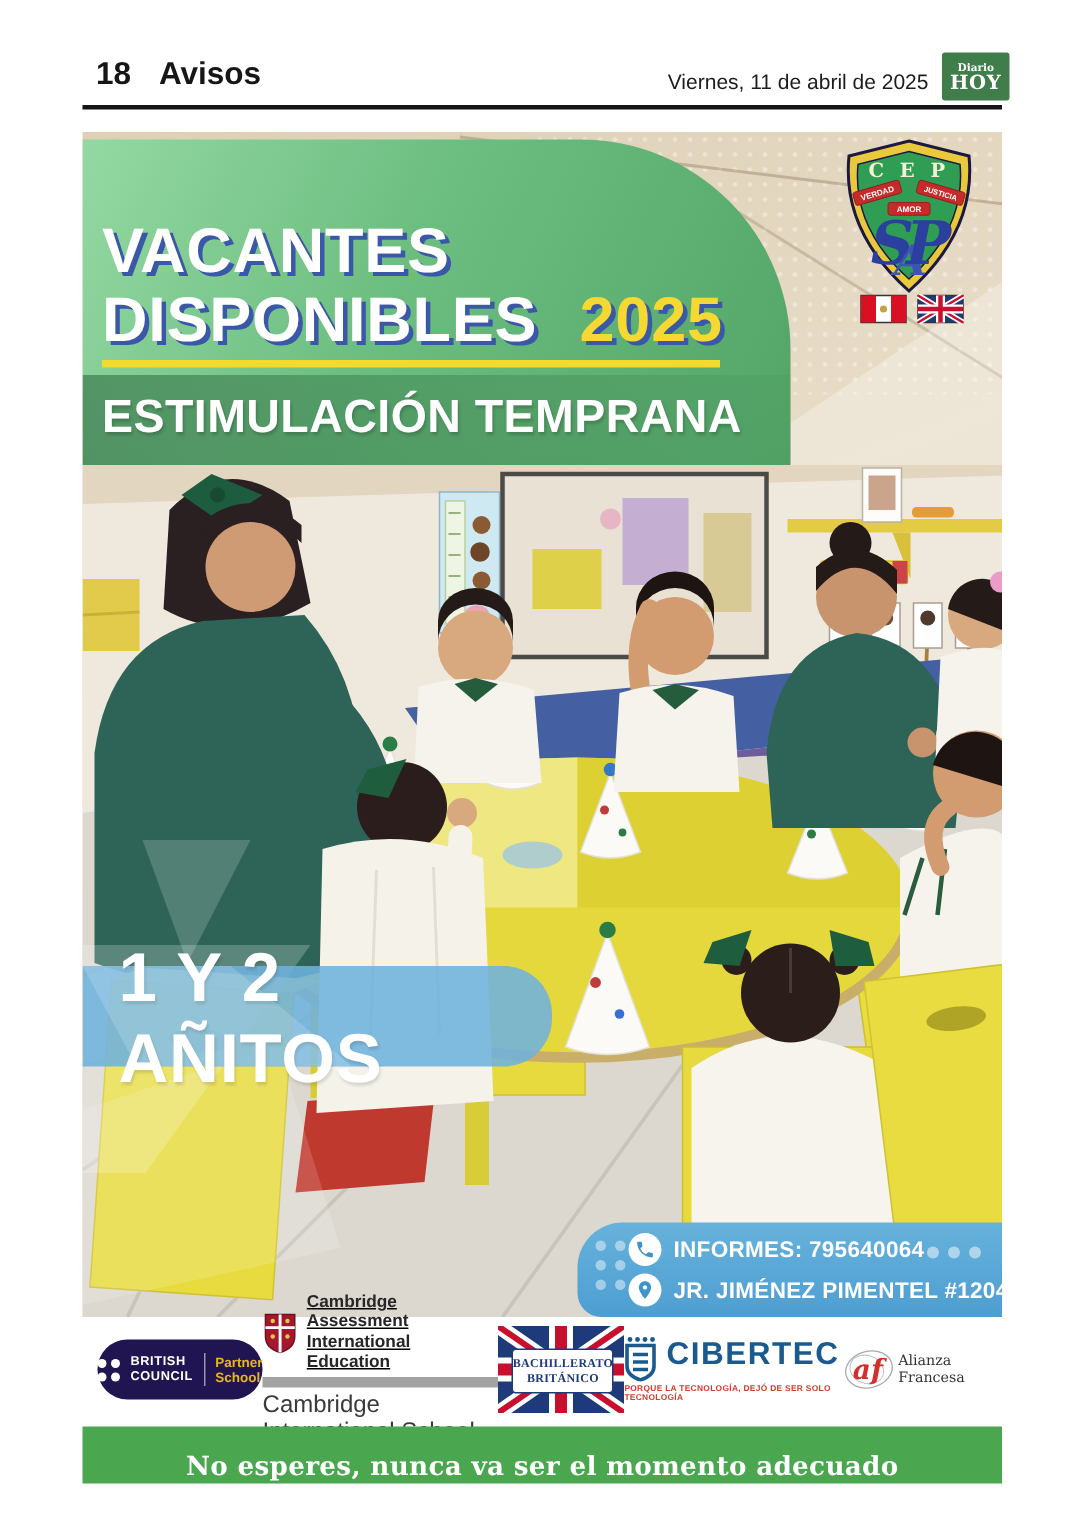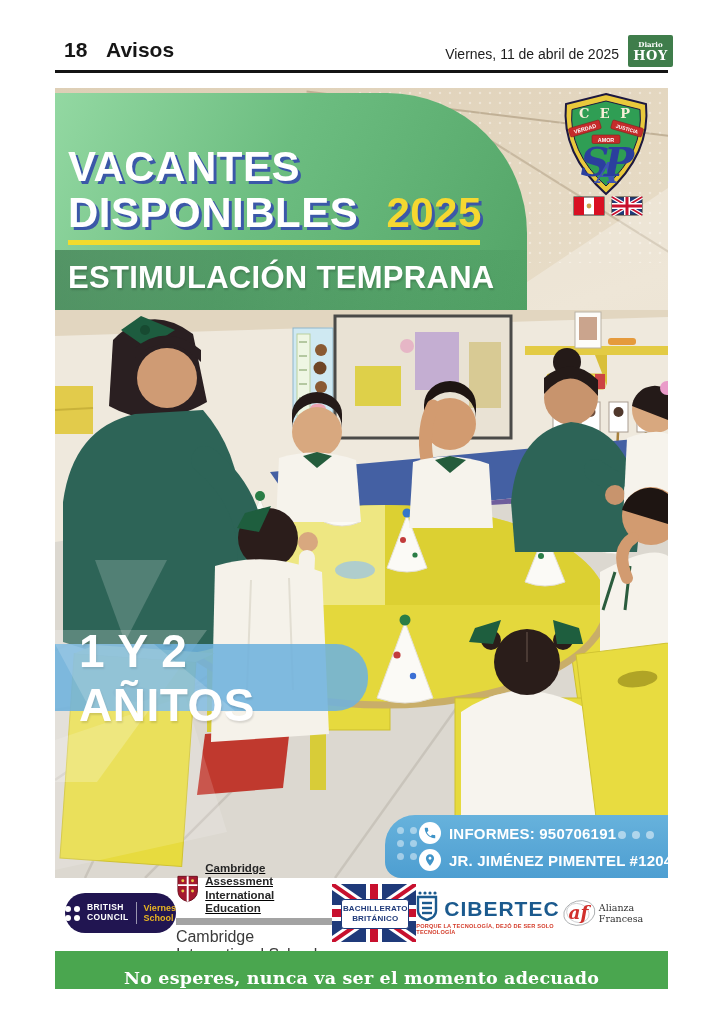--- a/index.html
+++ b/index.html
@@ -68,26 +68,26 @@
   .bc-pill{width:122px;height:40px;background:#211551;border-radius:20px;display:flex;align-items:center;justify-content:center;gap:7px;}
   .bc-dots{display:grid;grid-template-columns:6px 6px;grid-gap:3px;}
   .bc-dots i{width:6px;height:6px;border-radius:50%;background:#fff;}
   .bc-name{color:#fff;font-size:8.5px;font-weight:700;line-height:1.15;letter-spacing:.4px;}
   .bc-div{width:1px;height:22px;background:rgba(255,255,255,.55);}
   .bc-partner{color:#eaa center;font-size:9px;font-weight:700;line-height:1.15;color:#e8b422;}
   .cam{display:flex;flex-direction:column;align-items:flex-start;gap:3px;}
   .cam-top{display:flex;align-items:center;gap:6px;text-decoration:underline;}
   .cam-name{font-size:11.5px;font-weight:800;color:#262626;line-height:1.15;}
   .cam-sub{font-size:16px;color:#3a3a3a;border-top:7px solid #a3a3a3;padding-top:3px;width:100%;}
-  .bach{position:relative;width:84px;height:58px;}
+  .bach{position:relative;width:84px;height:58px;font-family:Liberation Serif, serif;}
   .bach-box{position:absolute;left:9px;top:15px;width:66px;height:28px;background:#fff;border:1.5px solid #1f3a7a;border-radius:3px;
      display:flex;flex-direction:column;align-items:center;justify-content:center;line-height:1.2;}
   .bach-box span{font-size:8px;font-weight:800;color:#1f3a7a;letter-spacing:.2px;}
   .cib{display:flex;flex-direction:column;align-items:center;}
-  .cib-top{display:flex;align-items:flex-end;gap:6px;}
+  .cib-top{display:flex;align-items:flex-start;gap:6px;}
   .cib-name{font-size:21px;font-weight:800;color:#1b5a8e;letter-spacing:1px;}
   .cib-tag{font-size:5.6px;font-weight:700;color:#d43c2a;margin-top:2px;letter-spacing:.2px;}
   .af{display:flex;flex-direction:row;align-items:center;gap:2px;}
   .af-name{font-family:"DejaVu Serif",serif;font-size:9.5px;color:#333;}
 
   
   .slogan{left:55px;top:951px;width:613px;height:38px;background:#4aa64f;display:flex;align-items:center;justify-content:center;}
   .slogan span{font-family:"DejaVu Serif",serif;font-size:17.5px;font-weight:800;color:#ffffff;letter-spacing:.2px;margin-top:16px;}
 </style>
 </head>
@@ -387,21 +387,21 @@
         <i></i>
         <i></i>
         <i></i>
       </div>
     <div class="c-row">
       <span class="c-icon">
         <svg width="14" height="14" viewBox="0 0 24 24">
             <path fill="#3f94c8" d="M6.6,10.8c1.5,3,3.6,5.1,6.6,6.6l2.2-2.2c0.3-0.3,0.7-0.4,1-0.2c1.1,0.4,2.3,0.6,3.6,0.6c0.6,0,1,0.4,1,1v3.4c0,0.6-0.4,1-1,1C11,21,3,13,3,4c0-0.6,0.4-1,1-1h3.5c0.6,0,1,0.4,1,1c0,1.2,0.2,2.4,0.6,3.6c0.1,0.3,0,0.7-0.2,1L6.6,10.8z"></path>
           </svg>
       </span>
-      <span class="c-txt">INFORMES: 950706191</span>
+      <span class="c-txt">INFORMES: 795640064</span>
       <span class="dotrow">
           <i></i>
           <i></i>
           <i></i>
         </span>
     </div>
     <div class="c-row">
       <span class="c-icon">
         <svg width="14" height="14" viewBox="0 0 24 24">
             <path fill="#3f94c8" d="M12,2C8.1,2,5,5.1,5,9c0,5.2,7,13,7,13s7-7.8,7-13C19,5.1,15.9,2,12,2z M12,11.5c-1.4,0-2.5-1.1-2.5-2.5s1.1-2.5,2.5-2.5s2.5,1.1,2.5,2.5S13.4,11.5,12,11.5z"></path>
@@ -420,21 +420,21 @@
         <i></i>
         <i></i>
         <i></i>
       </span>
     <span class="bc-name">
       <div>BRITISH</div>
       <div>COUNCIL</div>
     </span>
     <span class="bc-div"></span>
     <span class="bc-partner">
-      <div>Viernes</div>
+      <div>Partner</div>
       <div>School</div>
     </span>
   </div>
 
   <div class="cam">
     <div class="cam-top">
       <svg width="24" height="28" viewBox="0 0 24 28">
         <path d="M2,1 H22 V16 Q22,24 12,27 Q2,24 2,16 Z" fill="#a3182e" stroke="#6e1020"></path>
         <path d="M2,10 H22 M12,1 V27" stroke="#ffffff" stroke-width="2"></path>
         <circle cx="7" cy="5.5" r="1.5" fill="#e8c84a"></circle>

